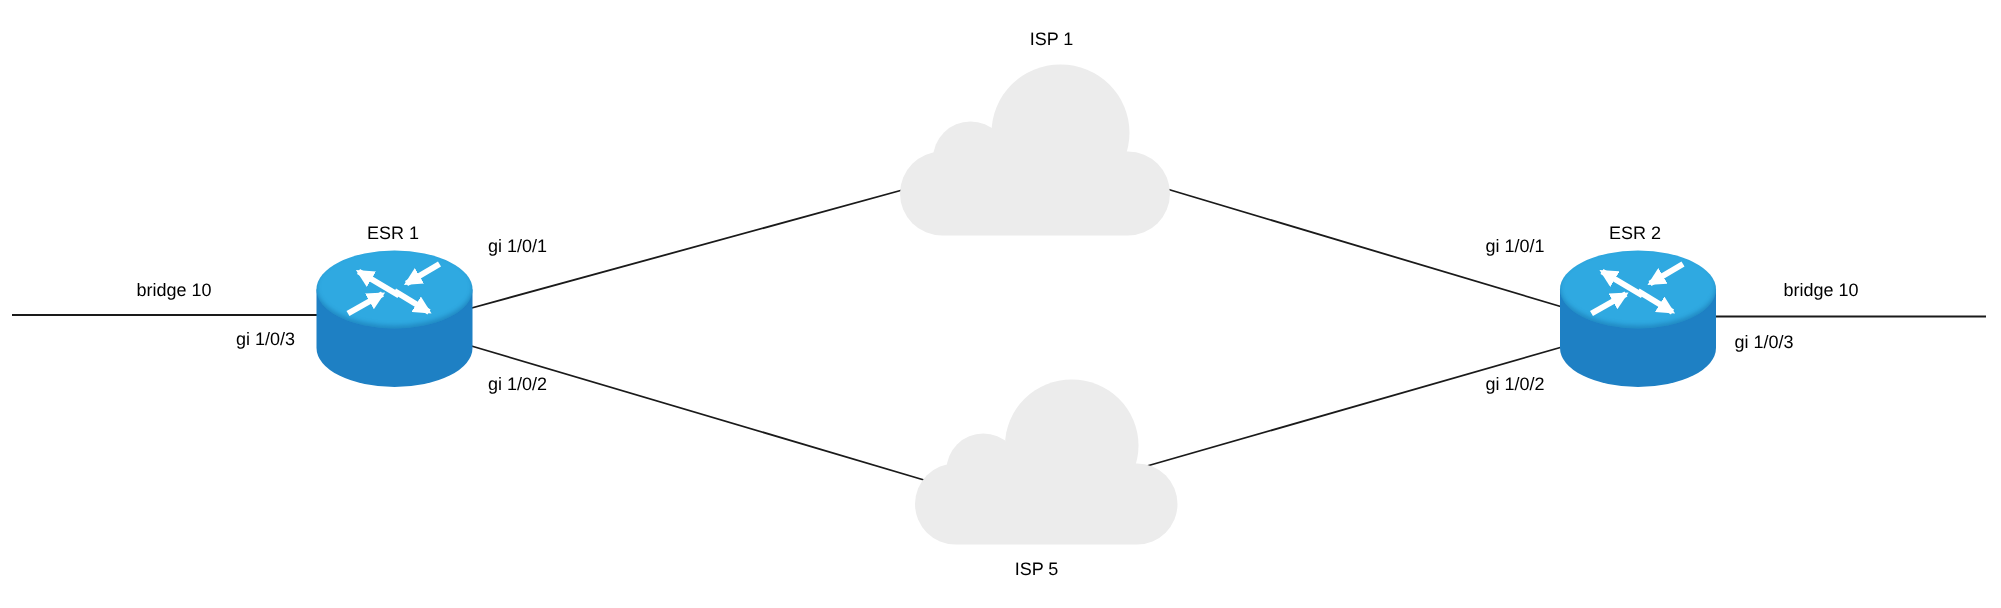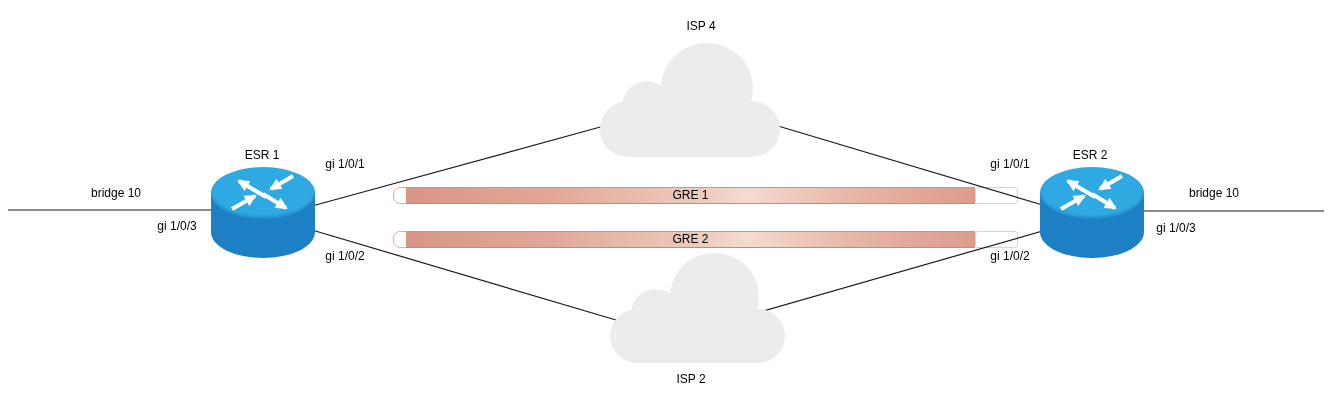--- a/index.html
+++ b/index.html
@@ -45,32 +45,20 @@
   .lbl{
     position:absolute;transform:translateX(-50%);white-space:nowrap;
     font-size:12px;line-height:14px;z-index:4;
   }
 </style>
 </head>
 <body>
 
 <div class="stage">
 
-  <div class="pipe" style="left:393px;top:187px;">
-    <div class="pipe-cap pipe-cap-left"></div>
-    <div class="pipe-body"></div>
-    <div class="pipe-cap pipe-cap-right"></div>
-    <div class="pipe-label">GRE 1</div>
-  </div>
-  <div class="pipe" style="left:393px;top:231px;">
-    <div class="pipe-cap pipe-cap-left"></div>
-    <div class="pipe-body"></div>
-    <div class="pipe-cap pipe-cap-right"></div>
-    <div class="pipe-label">GRE 2</div>
-  </div>
 
   <svg class="links" width="1334" height="405">
     <line x1="8" y1="210" x2="214" y2="210"></line>
     <line x1="312" y1="206" x2="604" y2="126"></line>
     <line x1="312" y1="230" x2="616" y2="320"></line>
     <line x1="778" y1="126" x2="1046" y2="206"></line>
     <line x1="760" y1="312" x2="1046" y2="230"></line>
     <line x1="1140" y1="211" x2="1324" y2="211"></line>
   </svg>
 
@@ -117,22 +105,22 @@
           <line x1="82" y1="9" x2="60" y2="22"></line>
           <line x1="21" y1="42" x2="44" y2="29"></line>
           <line x1="52" y1="27" x2="75" y2="41"></line>
         </g>
       </svg>
     </div>
   </div>
 
   <div class="lbl" style="left:262px;top:148px;text-align:right;">ESR 1</div>
   <div class="lbl" style="left:1090px;top:148px;text-align:right;">ESR 2</div>
-  <div class="lbl" style="left:701px;top:19px;">ISP 4</div>
-  <div class="lbl" style="left:691px;top:372px;">ISP 2</div>
+  <div class="lbl" style="left:701px;top:19px;">ISP 1</div>
+  <div class="lbl" style="left:691px;top:372px;">ISP 5</div>
 
   <div class="lbl" style="left:345px;top:157px;">gi 1/0/1</div>
   <div class="lbl" style="left:345px;top:249px;">gi 1/0/2</div>
   <div class="lbl" style="left:177px;top:219px;">gi 1/0/3</div>
   <div class="lbl" style="left:116px;top:186px;">bridge 10</div>
 
   <div class="lbl" style="left:1010px;top:157px;">gi 1/0/1</div>
   <div class="lbl" style="left:1010px;top:249px;">gi 1/0/2</div>
   <div class="lbl" style="left:1176px;top:221px;">gi 1/0/3</div>
   <div class="lbl" style="left:1214px;top:186px;">bridge 10</div>

